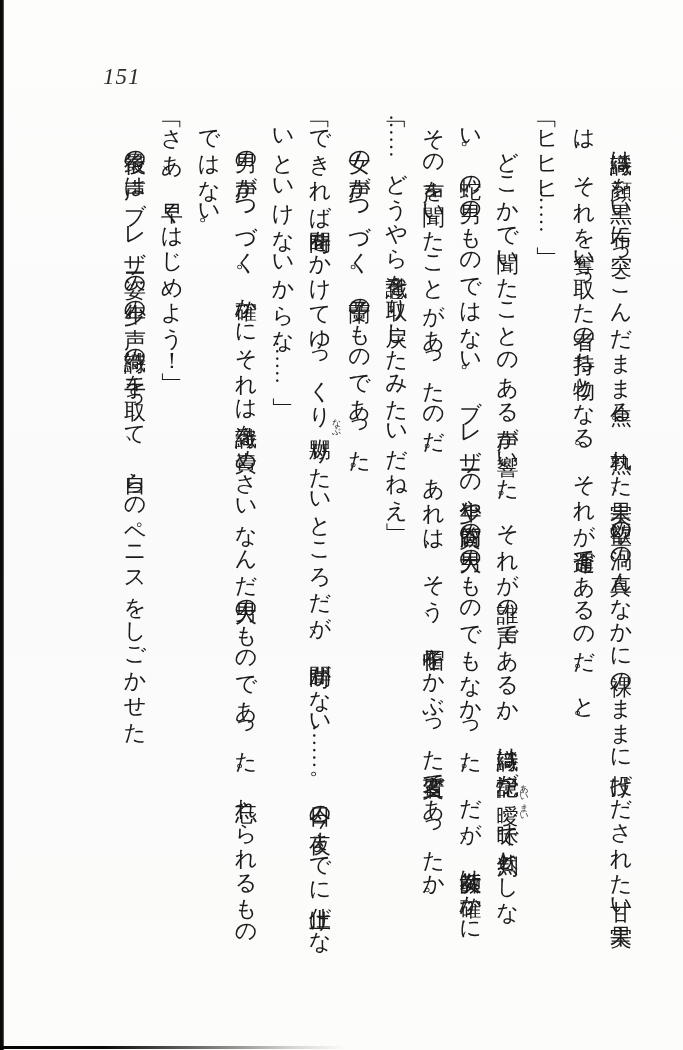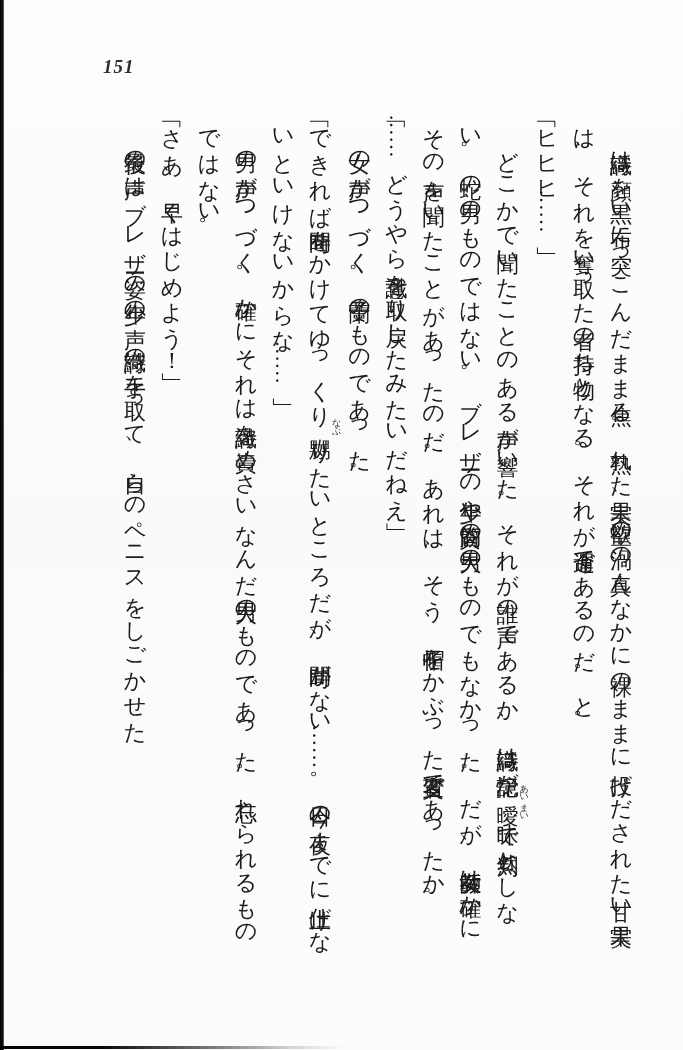--- a/index.html
+++ b/index.html
@@ -29,26 +29,25 @@
     left: 0; bottom: 1px;
     width: 345px; height: 3px;
     background: linear-gradient(to right,
       #050505 0%, #0a0a0a 30%,
       rgba(20,20,20,0.55) 62%,
       rgba(40,40,40,0.18) 85%,
       rgba(0,0,0,0) 100%);
   }
   .page-number {
     position: absolute;
-    top: 56px; left: 103px;
-    font-size: 19px;
+    top: 64px; left: 103px;
+    font-size: 23px;
     font-style: italic;
     color: #2e2e2e;
     letter-spacing: 1px;
-    font-weight: bold;
   }
   .page-text {
     position: absolute;
     top: 114px; right: 43px;
     width: 592px; height: 836px;
     writing-mode: vertical-rl;
     text-orientation: mixed;
     font-size: 22px;
     line-height: 37px;
     color: #1b1b1b;

